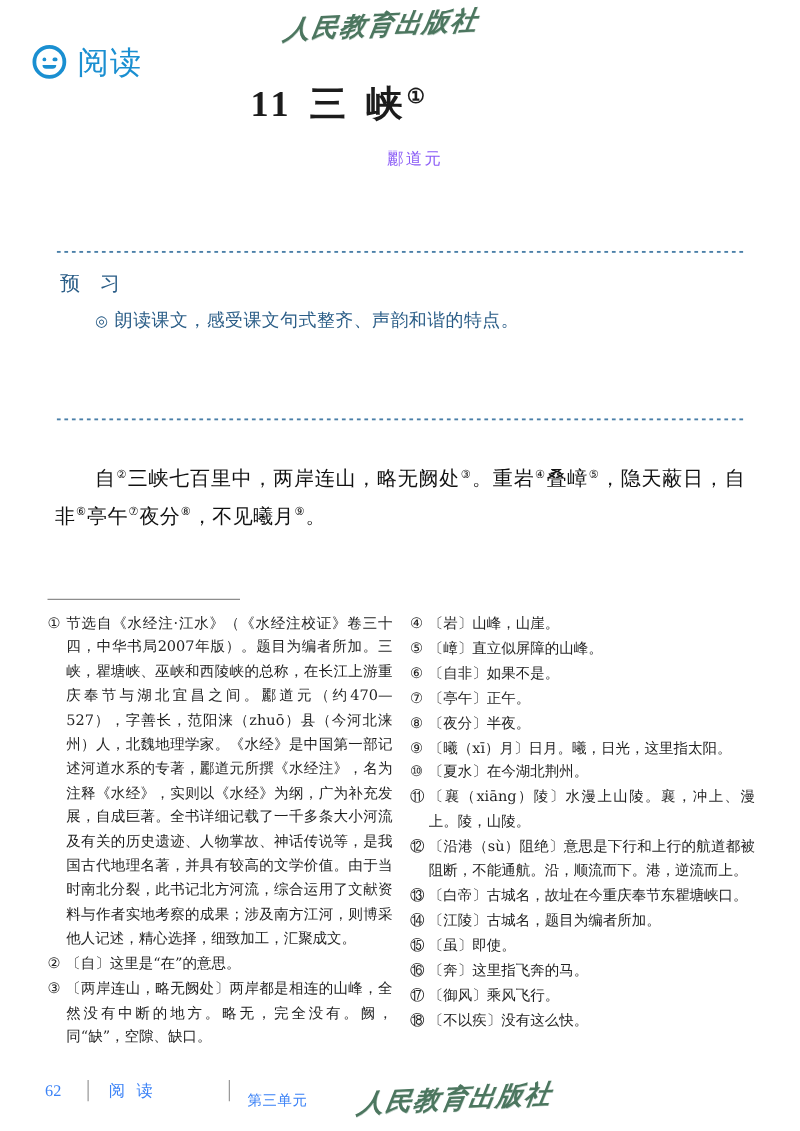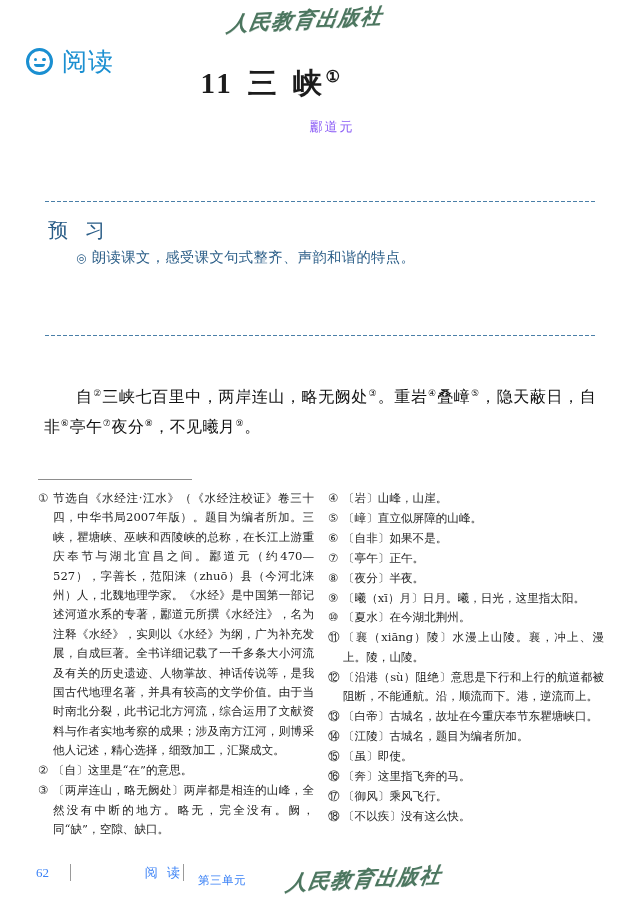--- a/index.html
+++ b/index.html
@@ -15,21 +15,21 @@
     position:absolute;font-family:"Liberation Serif",serif;
     color:#3d6b52;font-style:italic;font-weight:700;
     white-space:nowrap;letter-spacing:1px;opacity:.92;
     transform:skewX(-12deg) rotate(-3deg);
     text-shadow:0.5px 0.5px 0 rgba(61,107,82,.35);
   }
   .wm-top{left:228px;top:6px;font-size:21px;}
   .wm-bottom{left:287px;top:865px;font-size:21px;}
 
   
-  .sect-head{position:absolute;left:26px;top:33px;display:flex;align-items:center;gap:9px;margin-top:12px;}
+  .sect-head{position:absolute;left:26px;top:33px;display:flex;align-items:center;gap:9px;}
   .smiley{width:27px;height:27px;border-radius:50%;border:3px solid #1a8fd1;
     position:relative;box-sizing:border-box;background:#fff;}
   .smiley i{position:absolute;width:3.5px;height:3.5px;border-radius:50%;background:#1a8fd1;top:6.5px;}
   .smiley i.l{left:4.5px;} .smiley i.r{right:4.5px;}
   .smiley u{position:absolute;left:5px;right:5px;bottom:5.5px;height:2.5px;
     border-radius:0 0 8px 8px;background:#1a8fd1;text-decoration:none;}
   .sect-title{font-size:25px;color:#1a8fd1;font-weight:400;letter-spacing:1px;
     font-family:"DejaVu Serif",serif;}
 
   
@@ -37,51 +37,51 @@
     font-size:29px;font-weight:700;letter-spacing:3px;font-family:"DejaVu Serif",serif;}
   .lesson-title .num{font-family:"Liberation Serif",serif;margin-right:14px;}
   .author{position:absolute;left:0;top:118px;width:640px;text-align:center;
     font-size:13px;letter-spacing:2px;color:#8b5cf6;padding-left:12px;}
 
   
   .dotline{position:absolute;left:44px;width:552px;height:3px;
     background-image:radial-gradient(#4a7fa8 45%,transparent 46%);
     background-size:6px 3px;background-repeat:repeat-x;}
   .dot-top{top:200px;} .dot-bot{top:334px;}
-  .prep-head{position:absolute;left:48px;top:217px;font-size:20px;color:#2a5d87;
+  .prep-head{position:absolute;left:48px;top:217px;font-size:16px;color:#2a5d87;
     letter-spacing:6px;font-weight:400;font-family:Liberation Serif, serif;}
   .prep-body{position:absolute;left:48px;top:244px;width:548px;color:#2a5d87;
     font-size:14.3px;line-height:26px;letter-spacing:.4px;}
   .prep-body p{margin:0 0 2px 0;text-indent:28px;}
   .bullet{font-size:12px;margin-right:5px;}
 
   
   .body-text{position:absolute;left:44px;top:368px;width:552px;
     font-size:16px;line-height:30px;letter-spacing:.3px;color:#111;
     font-family:"DejaVu Serif",serif;}
-  .body-text p{margin:14px 0 1px 0;text-indent:32px;text-align:justify;}
+  .body-text p{margin:0 0 1px 0;text-indent:32px;text-align:justify;}
   sup{font-size:.56em;vertical-align:super;line-height:0;margin:0 .5px;}
 
   
   .fn-rule{position:absolute;left:38px;top:479px;width:154px;height:1px;background:#8d8d8d;}
 
   
   .fn-wrap{position:absolute;left:38px;top:489px;width:566px;display:flex;gap:14px;}
   .fn-col{width:276px;}
   .fn{display:flex;font-size:11.6px;line-height:19.4px;color:#1f1f1f;margin-bottom:.5px;
     font-family:"DejaVu Serif",serif;}
   .fn-num{width:15px;flex:none;text-align:left;}
   .fn-txt{flex:1;text-align:justify;}
 
   
   .footer{position:absolute;left:36px;top:857px;display:flex;align-items:center;
     font-size:13px;color:#3b82f6;}
   .pg-num{font-family:"Liberation Serif",serif;width:34px;}
   .f-div{width:1px;height:17px;background:#9a9a9a;margin:0 16px 0 0;}
-  .f-lbl{letter-spacing:3px;width:96px;text-align:right;}
+  .f-lbl{letter-spacing:3px;width:96px;}
   .f-div2{width:1px;height:17px;background:#9a9a9a;margin:0 14px 0 0;}
   .f-unit{font-size:11.5px;letter-spacing:.5px;margin-top:16px;}
 </style>
 </head>
 <body>
 
 <div class="page">
 
   <div class="watermark wm-top">人民教育出版社</div>
 

